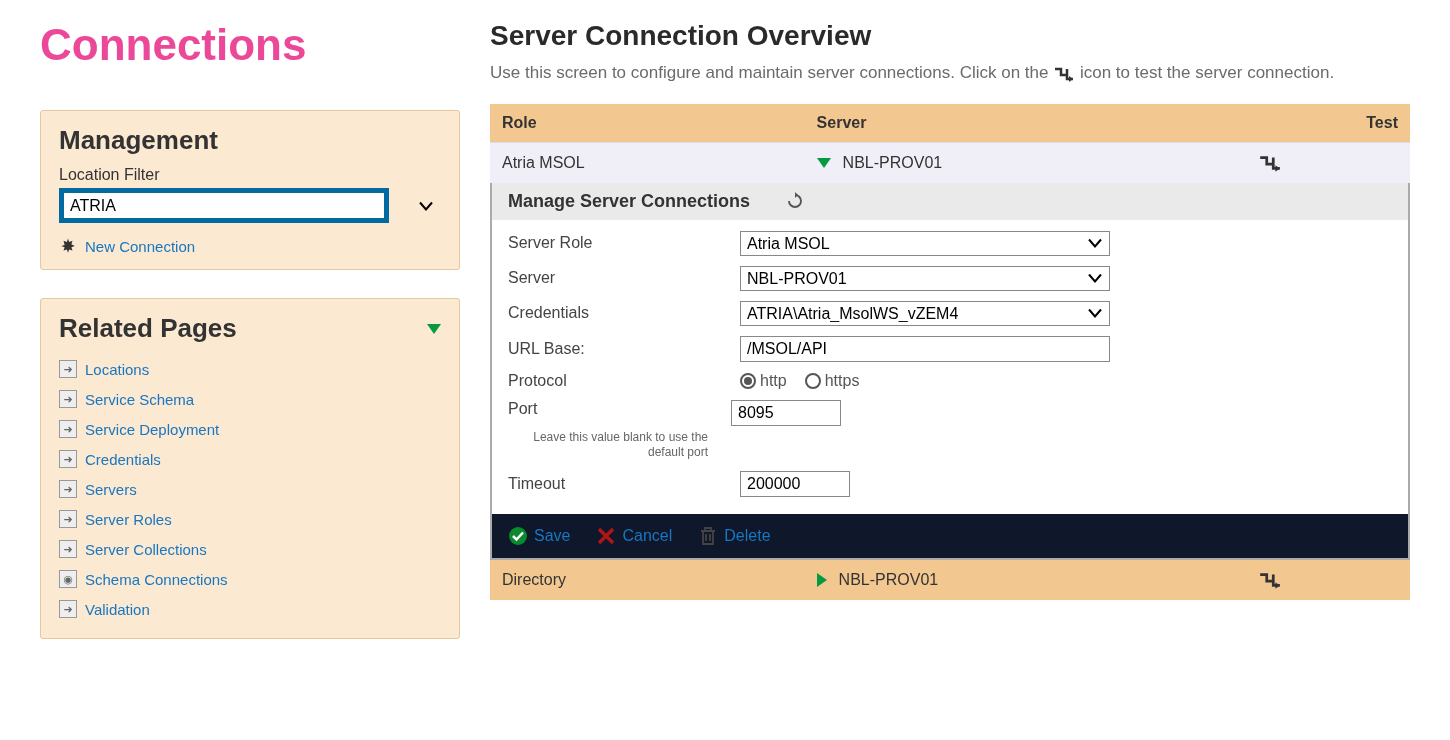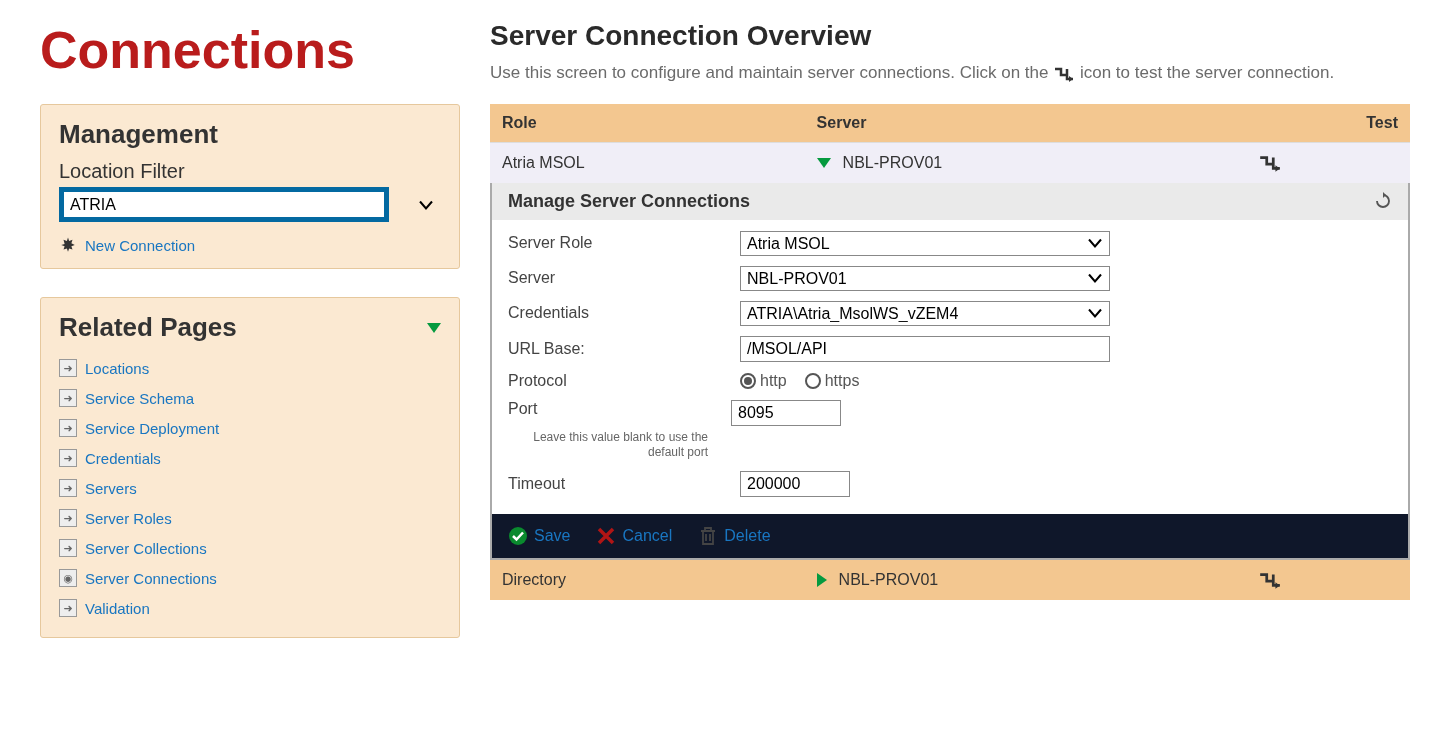--- a/index.html
+++ b/index.html
@@ -1,25 +1,25 @@
 <!DOCTYPE html>
 <html><head>
 <meta charset="utf-8">
 <style>
 * { box-sizing: border-box; margin: 0; padding: 0; }
 body { font-family: 'Segoe UI', Tahoma, sans-serif; background: #fff; color: #333; font-size: 15px; }
 .page { display: flex; padding: 20px 40px; gap: 30px; max-width: 1450px; }
 .left-col { width: 420px; flex-shrink: 0; }
 .right-col { flex: 1; min-width: 0; }
 
-.page-title { font-size: 52px; font-weight: 700; color: #b91c1c; margin-bottom: 24px; }
+.page-title { font-size: 44px; font-weight: 700; color: #ec4899; margin-bottom: 40px; }
 
 .panel { background: #fbe9d2; border: 1px solid #e6c89d; border-radius: 3px; padding: 14px 18px; margin-bottom: 28px; }
 .panel-header { font-size: 26px; font-weight: 700; color: #333; margin-bottom: 10px; display: flex; justify-content: space-between; align-items: center; }
-.field-label { font-size: 20px; color: #333; margin-bottom: 4px; display: block; }
+.field-label { font-size: 16px; color: #333; margin-bottom: 4px; display: block; }
 .select-wrap { position: relative; display: block; }
 select.full { width: 330px; padding: 4px 28px 4px 6px; font-size: 16px; border: 5px solid #0369a1; background: #fff; appearance: none; }
 .select-chevron { position: absolute; right: 8px; top: 50%; transform: translateY(-50%); pointer-events: none; }
 
 .star-icon { display: inline-block; width: 18px; height: 18px; vertical-align: middle; }
 .new-conn-row { margin-top: 14px; display: flex; align-items: center; gap: 8px; }
 .link { color: #1976c1; text-decoration: none; cursor: pointer; }
 
 .related-list { list-style: none; }
 .related-list li { padding: 6px 0; display: flex; align-items: center; gap: 8px; }
@@ -37,21 +37,21 @@
 .table th { text-align: left; padding: 10px 12px; font-weight: 700; font-size: 16px; color: #333; }
 .table th:last-child { text-align: right; }
 .table tbody tr.data-row { background: #f0eef7; border-top: 1px solid #ddd; }
 .table tbody tr.data-row td { padding: 10px 12px; font-size: 16px; }
 .table tbody tr.data-row2 { background: #f3c790; padding-left: 16px; }
 .table tbody tr.data-row2 td { padding: 10px 12px; font-size: 16px; }
 .td-server { display: flex; align-items: center; gap: 12px; }
 .td-test { text-align: right; }
 
 .editor-wrap { border: 2px solid #aaa; border-top: none; background: #fff; padding: 0; }
-.editor-header { background: #eaeaea; padding: 8px 16px; display: flex; justify-content: space-between; align-items: center; gap: 36px; }
+.editor-header { background: #eaeaea; padding: 8px 16px; display: flex; align-items: center; gap: 36px; }
 .editor-header-title { font-size: 18px; font-weight: 700; color: #333; }
 .editor-body { padding: 6px 16px 12px; }
 .form-row { display: flex; align-items: center; padding: 5px 0; gap: 12px; }
 .form-row .lbl { width: 220px; font-size: 16px; color: #444; }
 .form-row .ctl { flex: 1; }
 .form-row select, .form-row input[type=text] { padding: 3px 6px; font-size: 16px; border: 1px solid #888; background: #fff; }
 .form-row select { width: 370px; appearance: none; padding-right: 28px; }
 .form-row .sel-wrap { position: relative; display: inline-block; }
 .form-row .sel-wrap .select-chevron { right: 8px; }
 .form-row input.short { width: 110px; }
@@ -128,21 +128,21 @@
         <li>
             <span class="sq-icon">➜</span>
             <a class="link">Server Roles</a>
           </li>
         <li>
             <span class="sq-icon">➜</span>
             <a class="link">Server Collections</a>
           </li>
         <li>
             <span class="sq-icon">◉</span>
-            <a class="link">Server Connections</a>
+            <a class="link">Schema Connections</a>
           </li>
         <li>
             <span class="sq-icon">➜</span>
             <a class="link">Validation</a>
           </li>
       </ul>
     </div>
   </div>
 
   <div class="right-col">

